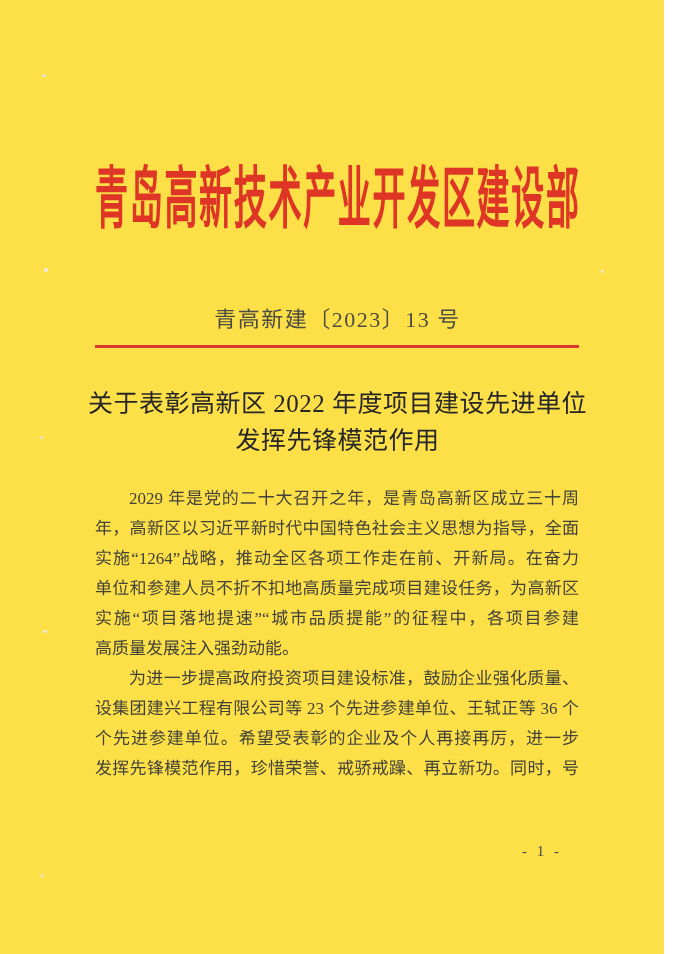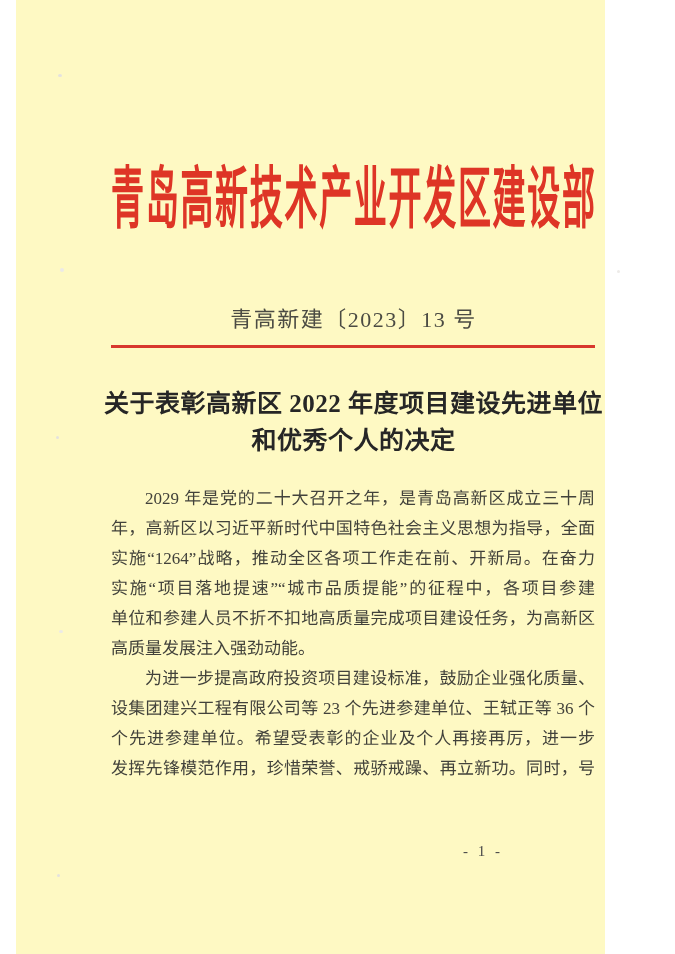--- a/index.html
+++ b/index.html
@@ -10,21 +10,21 @@
     --docnum-ink:#4b4b43;
     --pagenum-ink:#4a4a4a;
   }
   *{margin:0;padding:0;box-sizing:border-box;}
   html,body{background:#ffffff;}
   body{
     font-family:"Liberation Serif","DejaVu Serif",serif;
     width:675px;height:954px;overflow:hidden;position:relative;
   }
   .page{
-    position:absolute;left:16px;top:0;width:589px;height:954px;background:#fef9c3;
+    position:absolute;left:0;top:0;width:664px;height:954px;background:#fde047;
   }
   
   .banner-wrap{
     position:absolute;left:95px;top:160px;width:484px;height:84px;overflow:visible;
   }
   .banner{
     width:484px;
     font-size:33px;font-weight:bold;color:var(--header-red);
     font-family:"Liberation Serif","DejaVu Serif",serif;
     white-space:nowrap;
@@ -40,21 +40,21 @@
   }
   
   .red-rule{
     position:absolute;left:95px;top:345px;width:484px;height:3px;
     background:var(--rule-red);
   }
   
   .doc-title{
     position:absolute;left:58px;top:385px;width:559px;
     text-align:center;color:var(--title-ink);
-    font-size:25px;font-weight:bold;line-height:37px;
+    font-size:25px;font-weight:normal;line-height:37px;
     letter-spacing:0.5px;
   }
   
   .body-text{
     position:absolute;left:95px;top:484px;width:484px;
     color:var(--body-ink);
     font-size:17px;
   }
   .line{
     height:30px;line-height:30px;
@@ -90,28 +90,28 @@
   <span class="speck s6"></span>
 
   <div class="banner-wrap">
     <div class="banner">青岛高新技术产业开发区建设部</div>
   </div>
 
   <div class="doc-number">青高新建〔2023〕13 号</div>
 
   <div class="red-rule"></div>
 
-  <h1 class="doc-title"><span>关于表彰高新区 2022 年度项目建设先进单位</span><br><span>和优秀个人的决定</span></h1>
+  <h1 class="doc-title"><span>关于表彰高新区 2022 年度项目建设先进单位</span><br><span>发挥先锋模范作用</span></h1>
 
   <div class="body-text">
     <div class="line indent">2029 年是党的二十大召开之年，是青岛高新区成立三十周</div>
     <div class="line">年，高新区以习近平新时代中国特色社会主义思想为指导，全面</div>
     <div class="line">实施“1264”战略，推动全区各项工作走在前、开新局。在奋力</div>
+    <div class="line">单位和参建人员不折不扣地高质量完成项目建设任务，为高新区</div>
     <div class="line">实施“项目落地提速”“城市品质提能”的征程中，各项目参建</div>
-    <div class="line">单位和参建人员不折不扣地高质量完成项目建设任务，为高新区</div>
     <div class="line para-end">高质量发展注入强劲动能。</div>
     <div class="line indent">为进一步提高政府投资项目建设标准，鼓励企业强化质量、</div>
     <div class="line">设集团建兴工程有限公司等 23 个先进参建单位、王轼正等 36 个</div>
     <div class="line">个先进参建单位。希望受表彰的企业及个人再接再厉，进一步</div>
     <div class="line">发挥先锋模范作用，珍惜荣誉、戒骄戒躁、再立新功。同时，号</div>
   </div>
 
   <div class="page-number">- 1 -</div>
 
 </div>

